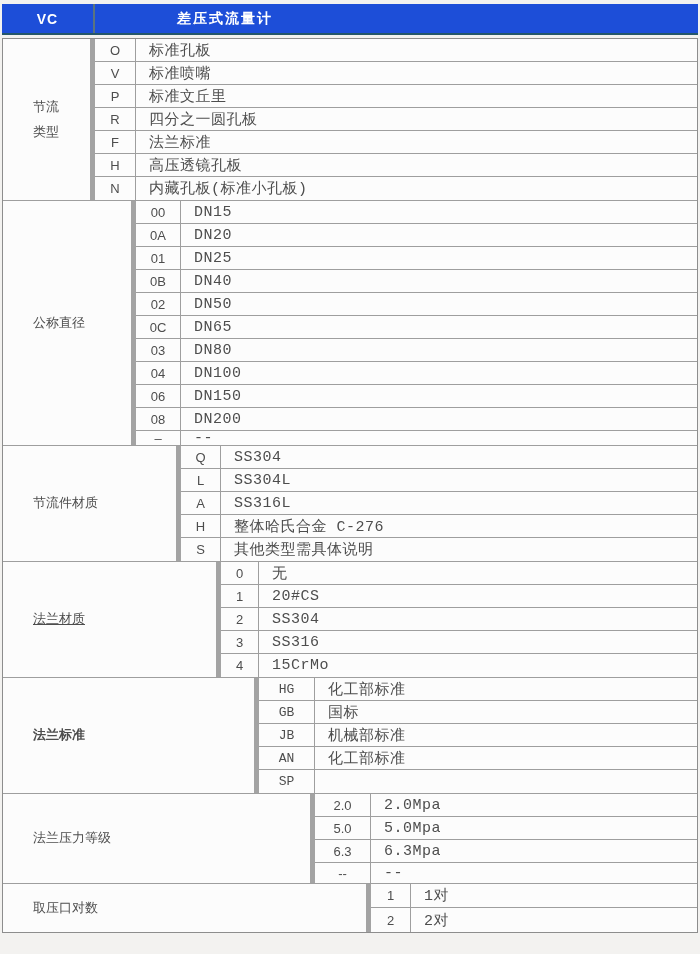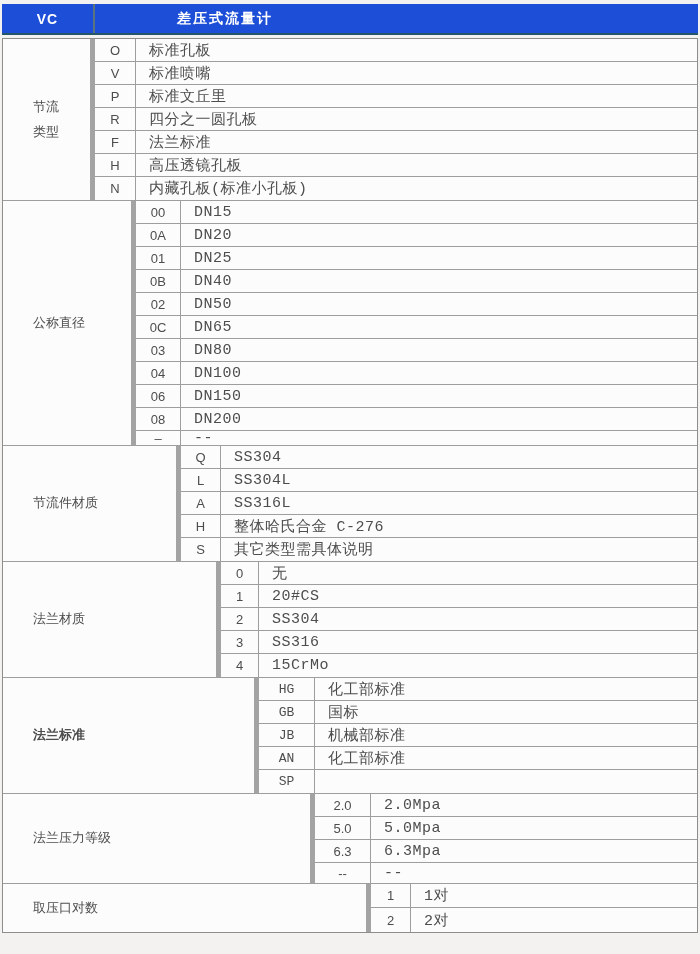--- a/index.html
+++ b/index.html
@@ -84,21 +84,21 @@
     padding-left: 13px;
     font-size: 15px;
     letter-spacing: .5px;
     font-family: Liberation Mono, monospace;
   }
 
   
   .gl1 { width: 92px; }  .c1 { width: 41px; }
   .gl2 { width: 133px; } .c2 { width: 45px; }
   .gl3 { width: 178px; } .c3 { width: 40px; }
-  .gl4 { width: 218px; } .c4 { width: 38px; }
+  .gl4 { width: 218px; text-decoration: underline; } .c4 { width: 38px; }
   .gl5 { width: 256px; font-weight: bold; } .c5 { width: 56px; font-family: Liberation Mono, monospace; }
   .gl6 { width: 312px; } .c6 { width: 56px; }
   .gl7 { width: 368px; } .c7 { width: 40px; }
 
   .row.short-a { height: 14px; }
   .row.short-b { height: 20px; }
   .grp-last .row { height: 24px; }
 </style>
 </head>
 <body>
@@ -211,21 +211,21 @@
         <div class="row">
             <div class="code c3">A</div>
             <div class="desc">SS316L</div>
           </div>
         <div class="row">
             <div class="code c3">H</div>
             <div class="desc">整体哈氏合金 C-276</div>
           </div>
         <div class="row">
             <div class="code c3">S</div>
-            <div class="desc">其它类型需具体说明</div>
+            <div class="desc">其他类型需具体说明</div>
           </div>
       </div>
     </section>
 
     <section class="grp">
       <div class="glabel gl4">法兰材质</div>
       <div class="rows">
         <div class="row">
             <div class="code c4">0</div>
             <div class="desc">无</div>

